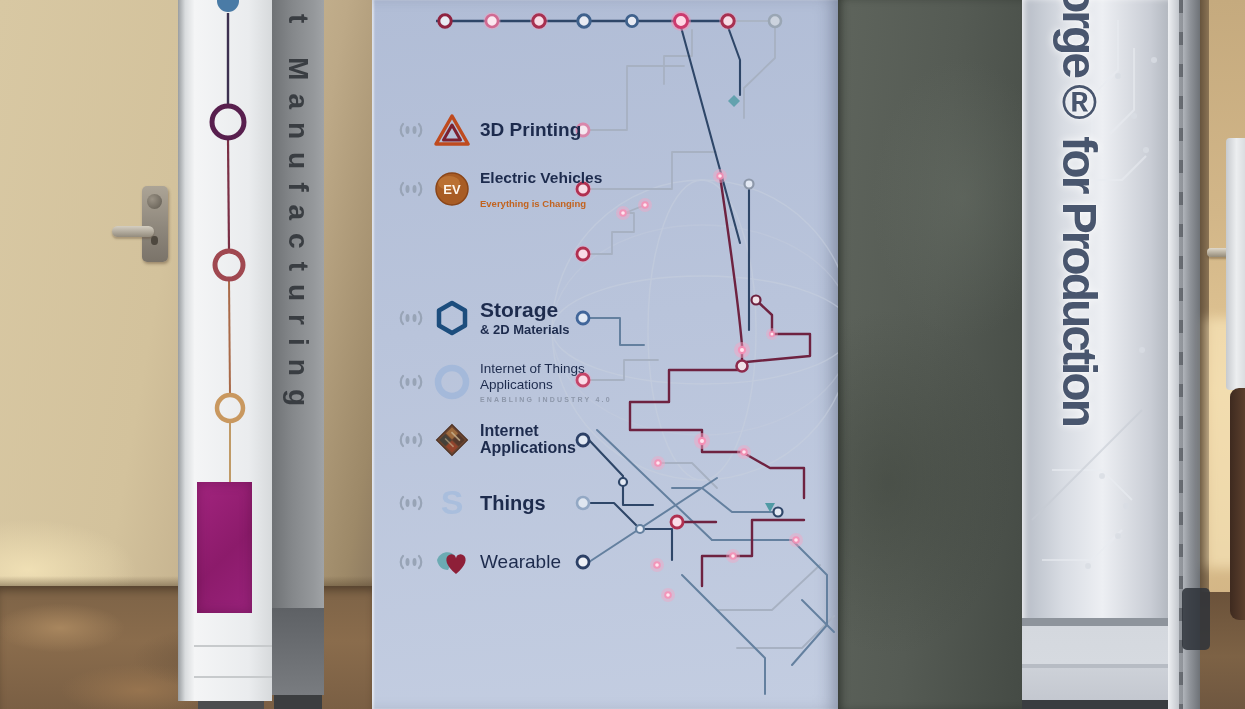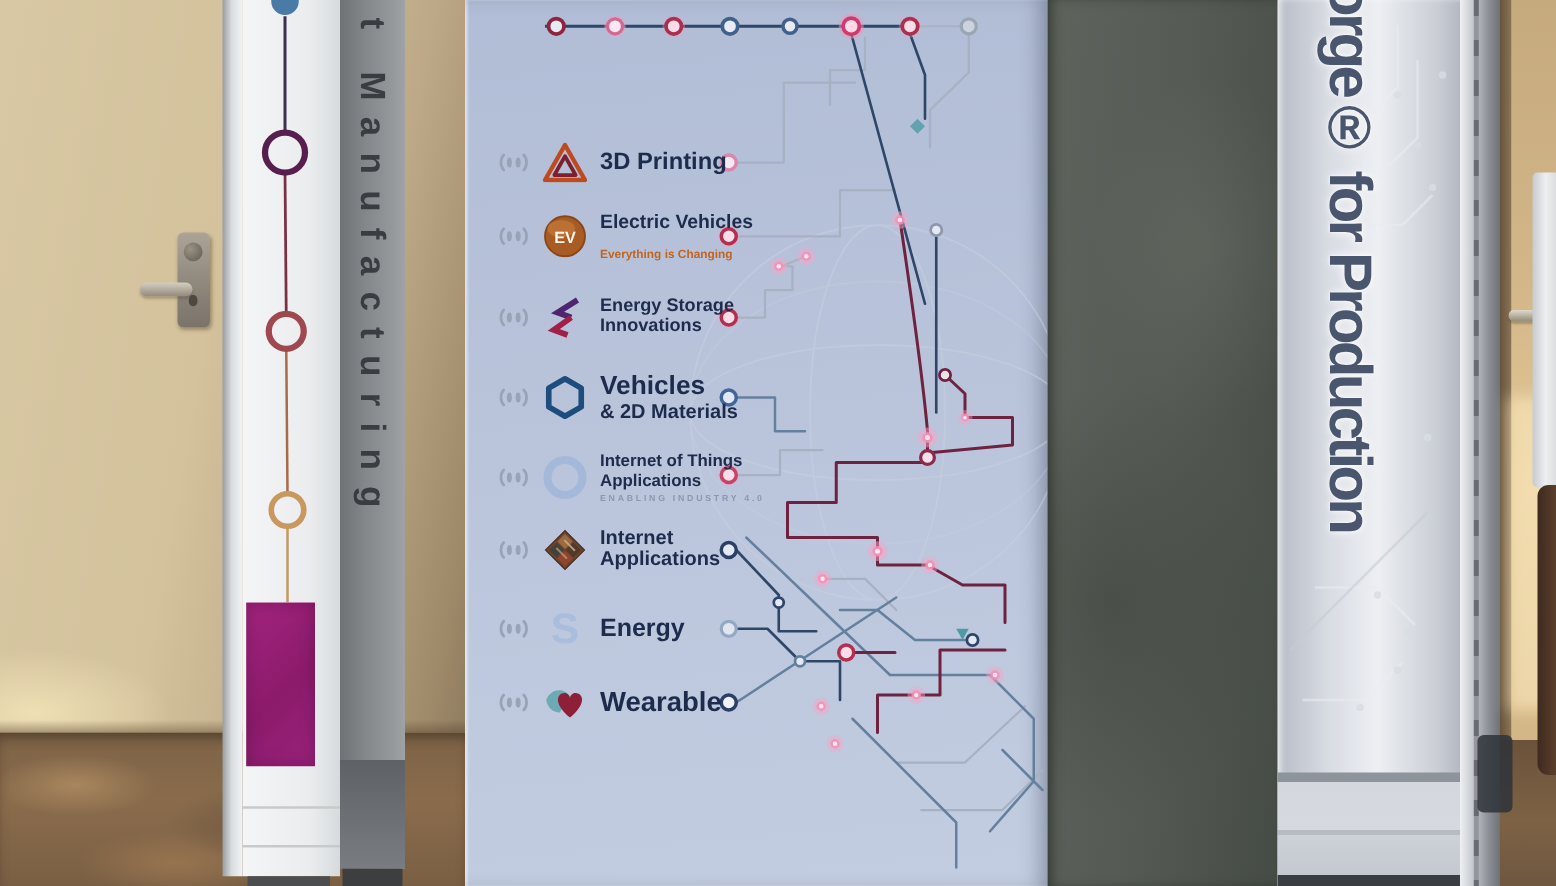--- a/index.html
+++ b/index.html
@@ -55,26 +55,26 @@
   .sigicon{width:26px;display:flex;justify-content:center;flex:none;}
   .ticon{width:42px;display:flex;justify-content:center;flex:none;}
   .tl{display:flex;flex-direction:column;justify-content:center;color:#1d2b4d;}
   .l1,.l2,.sub,.tag{display:block;white-space:nowrap;}
   .r1{top:98px}.r2{top:157px}.r3{top:222px}.r4{top:286px}.r5{top:350px}.r6{top:408px}.r7{top:471px}.r8{top:530px}
   .r1 .l1{font-size:19px;font-weight:bold}
   .r2 .l1{font-size:15.5px;font-weight:bold}
   .r2 .sub{font-size:9.5px;color:#c2631f;font-weight:bold;margin-top:11px}
   .r3 .l1,.r3 .l2{font-size:14.5px;font-weight:bold;line-height:1.1}
   .r4 .l1{font-size:21px;font-weight:bold;line-height:1}
-  .r4 .l2{font-size:16px;font-weight:bold;margin-top:2px}
-  .r5 .l1,.r5 .l2{font-size:13.5px;font-weight:bold;line-height:1.12}
+  .r4 .l2{font-size:13px;font-weight:bold;margin-top:2px}
+  .r5 .l1,.r5 .l2{font-size:13.5px;font-weight:normal;line-height:1.12}
   .r5 .tag{font-size:7px;letter-spacing:2.2px;color:#8d97aa;margin-top:4px;font-weight:bold}
   .r6 .l1,.r6 .l2{font-size:16px;font-weight:bold;line-height:1.05}
   .r7 .l1{font-size:20px;font-weight:bold}
-  .r8 .l1{font-size:22px;font-weight:bold}
+  .r8 .l1{font-size:19px;font-weight:normal}
 
   
   .pillar-concrete{left:838px;top:0;width:184px;height:709px;
     background:
       radial-gradient(130px 200px at 68% 28%, rgba(112,120,110,.35), rgba(112,120,110,0) 70%),
       radial-gradient(170px 240px at 28% 68%, rgba(58,64,56,.45), rgba(58,64,56,0) 72%),
       linear-gradient(95deg,#5e645c 0%,#555b54 50%,#454b45 100%);
     box-shadow:inset 6px 0 10px -4px rgba(15,20,15,.6);}
 
   
@@ -342,57 +342,37 @@
             <ellipse cx="14" cy="11" rx="11" ry="7" fill="#c98340" opacity=".55"></ellipse>
             <text x="17" y="22" text-anchor="middle" font-size="13" font-weight="bold" fill="#fdf6ec" font-family="Liberation Sans, sans-serif">EV</text>
           </svg>
       </span>
       <span class="tl">
         <span class="l1">Electric Vehicles</span>
         <span class="sub">Everything is Changing</span>
       </span>
     </div>
 
-    <div class="topic-row r3">
-      <span class="sigicon">
-        <svg width="24" height="18" viewBox="0 0 24 18">
-            <path d="M4 3 C1 6 1 12 4 15" stroke="#98a4b6" stroke-width="2.2" fill="none" stroke-linecap="round"></path>
-            <ellipse cx="8.5" cy="9" rx="2" ry="4" fill="#98a4b6"></ellipse>
-            <ellipse cx="15.5" cy="9" rx="2" ry="4" fill="#98a4b6"></ellipse>
-            <path d="M20 3 C23 6 23 12 20 15" stroke="#98a4b6" stroke-width="2.2" fill="none" stroke-linecap="round"></path>
-          </svg>
-      </span>
-      <span class="ticon">
-        <svg width="34" height="36" viewBox="0 0 34 36">
-            <path d="M27 4 L11 14 L22 18" stroke="#4f2570" stroke-width="4.6" fill="none" stroke-linejoin="miter"></path>
-            <path d="M22 18 L8 28 L19 32" stroke="#a02048" stroke-width="4.6" fill="none" stroke-linejoin="miter"></path>
-          </svg>
-      </span>
-      <span class="tl">
-        <span class="l1">Energy Storage</span>
-        <span class="l2">Innovations</span>
-      </span>
-    </div>
 
     <div class="topic-row r4">
       <span class="sigicon">
         <svg width="24" height="18" viewBox="0 0 24 18">
             <path d="M4 3 C1 6 1 12 4 15" stroke="#98a4b6" stroke-width="2.2" fill="none" stroke-linecap="round"></path>
             <ellipse cx="8.5" cy="9" rx="2" ry="4" fill="#98a4b6"></ellipse>
             <ellipse cx="15.5" cy="9" rx="2" ry="4" fill="#98a4b6"></ellipse>
             <path d="M20 3 C23 6 23 12 20 15" stroke="#98a4b6" stroke-width="2.2" fill="none" stroke-linecap="round"></path>
           </svg>
       </span>
       <span class="ticon">
         <svg width="36" height="36" viewBox="0 0 36 36">
             <polygon points="18,3 31,10.5 31,25.5 18,33 5,25.5 5,10.5" stroke="#1c4d7d" stroke-width="4.5" fill="none" stroke-linejoin="round"></polygon>
           </svg>
       </span>
       <span class="tl">
-        <span class="l1">Vehicles</span>
+        <span class="l1">Storage</span>
         <span class="l2">&amp; 2D Materials</span>
       </span>
     </div>
 
     <div class="topic-row r5">
       <span class="sigicon">
         <svg width="24" height="18" viewBox="0 0 24 18">
             <path d="M4 3 C1 6 1 12 4 15" stroke="#98a4b6" stroke-width="2.2" fill="none" stroke-linecap="round"></path>
             <ellipse cx="8.5" cy="9" rx="2" ry="4" fill="#98a4b6"></ellipse>
             <ellipse cx="15.5" cy="9" rx="2" ry="4" fill="#98a4b6"></ellipse>
@@ -447,21 +427,21 @@
             <ellipse cx="15.5" cy="9" rx="2" ry="4" fill="#98a4b6"></ellipse>
             <path d="M20 3 C23 6 23 12 20 15" stroke="#98a4b6" stroke-width="2.2" fill="none" stroke-linecap="round"></path>
           </svg>
       </span>
       <span class="ticon">
         <svg width="34" height="40" viewBox="0 0 34 40">
             <text x="17" y="31" text-anchor="middle" font-size="34" font-weight="bold" fill="#a9bedd" font-family="Liberation Sans, sans-serif">S</text>
           </svg>
       </span>
       <span class="tl">
-          <span class="l1">Energy</span>
+          <span class="l1">Things</span>
         </span>
     </div>
 
     <div class="topic-row r8">
       <span class="sigicon">
         <svg width="24" height="18" viewBox="0 0 24 18">
             <path d="M4 3 C1 6 1 12 4 15" stroke="#98a4b6" stroke-width="2.2" fill="none" stroke-linecap="round"></path>
             <ellipse cx="8.5" cy="9" rx="2" ry="4" fill="#98a4b6"></ellipse>
             <ellipse cx="15.5" cy="9" rx="2" ry="4" fill="#98a4b6"></ellipse>
             <path d="M20 3 C23 6 23 12 20 15" stroke="#98a4b6" stroke-width="2.2" fill="none" stroke-linecap="round"></path>

